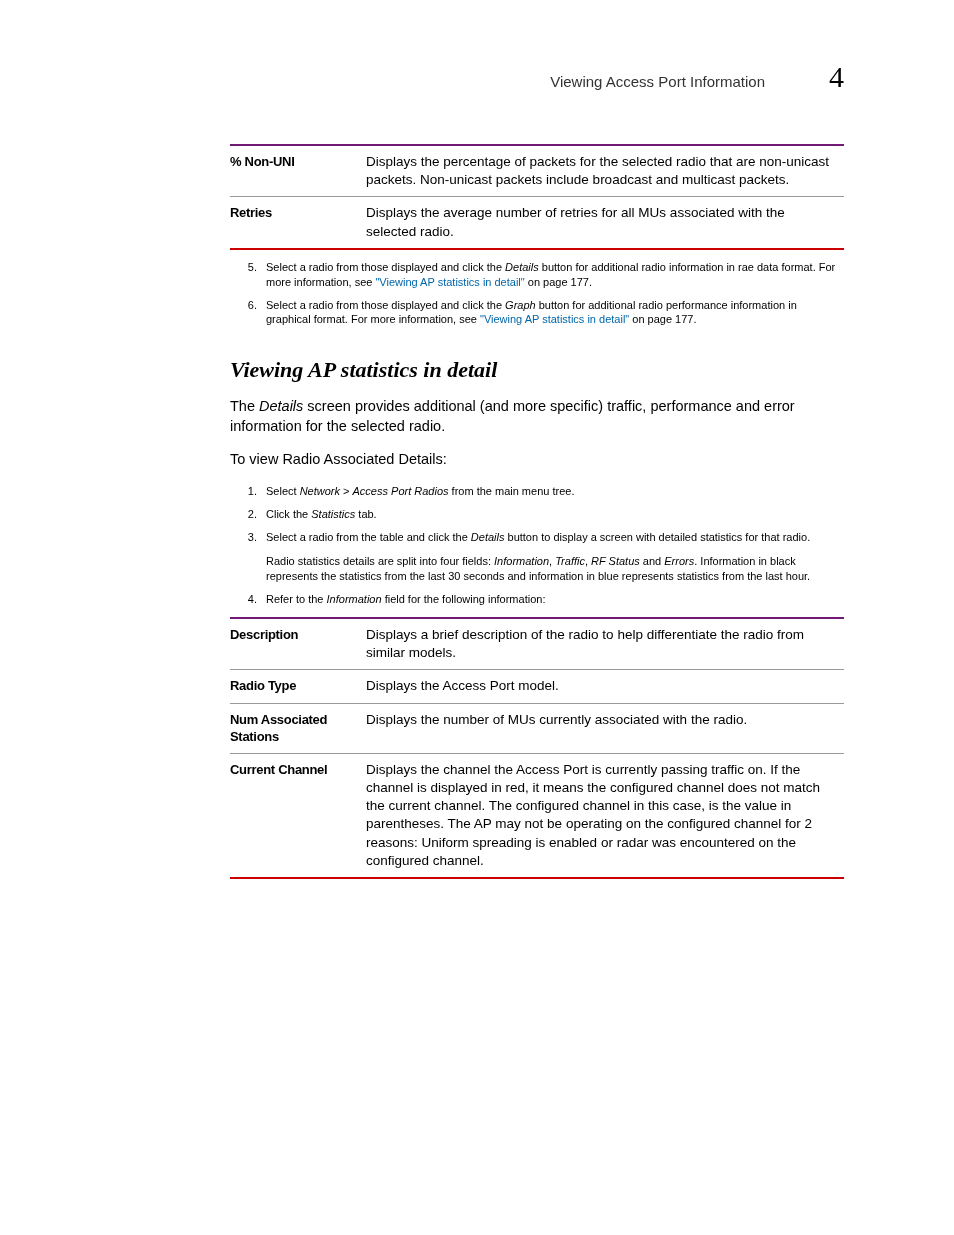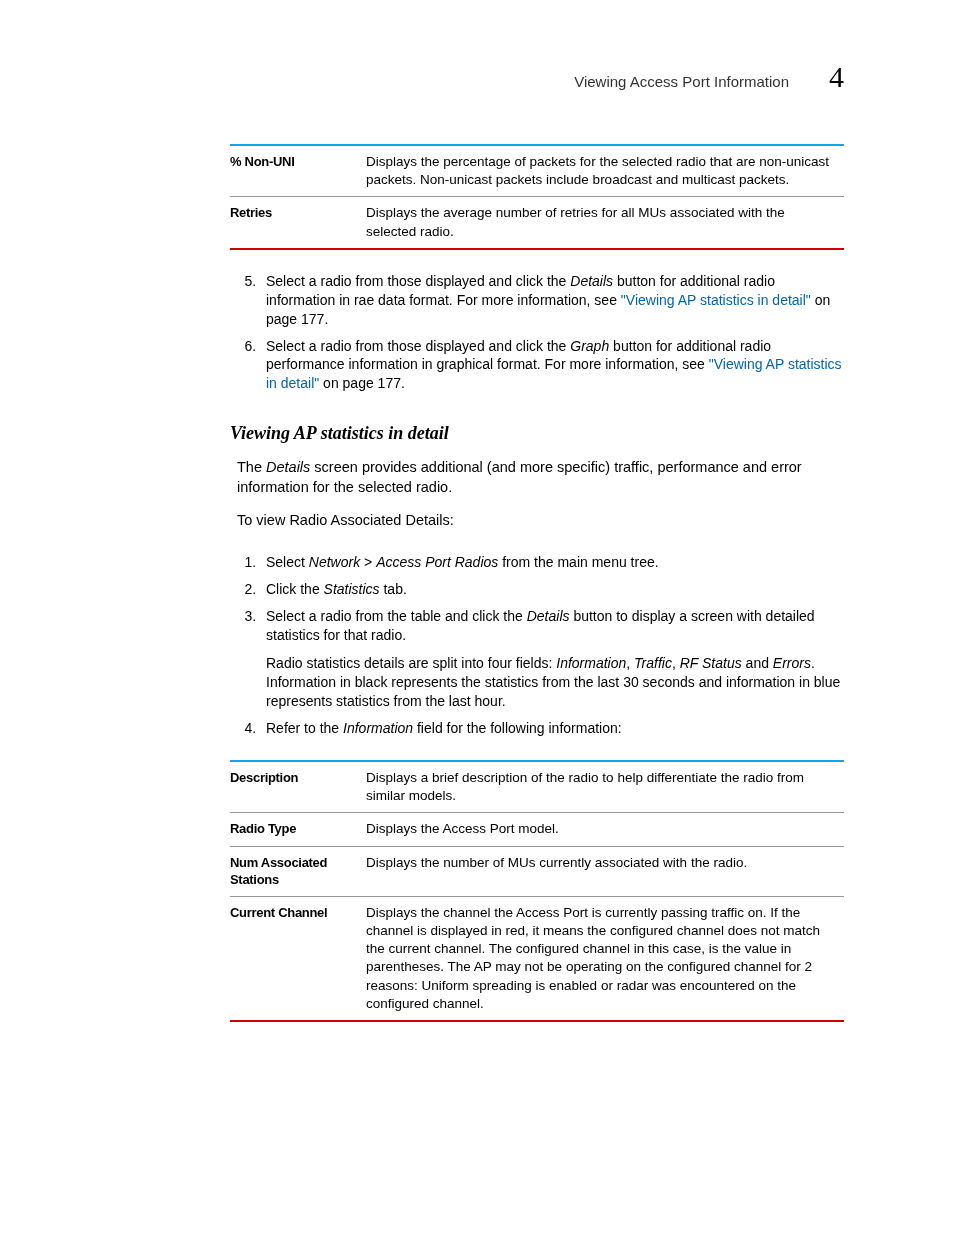--- a/index.html
+++ b/index.html
@@ -12,21 +12,21 @@
     height: 1235px;
     position: relative;
   }
   .page {
     padding: 60px 110px 0 110px;
   }
   .header-line {
     display: flex;
     justify-content: flex-end;
     align-items: baseline;
-    gap: 40px;
+    gap: 64px;
     font-size: 15px;
     color: #333;
     margin-bottom: 50px;
   }
   .header-title {
     font-size: 15px;
   }
   .chapter-num {
     font-family: Georgia, 'Times New Roman', serif;
     font-size: 30px;
@@ -40,63 +40,63 @@
     border-collapse: collapse;
     font-size: 13.5px;
     line-height: 1.35;
   }
   table.desc td {
     padding: 7px 6px 7px 0;
     vertical-align: top;
     border-bottom: 1px solid #999;
   }
   table.desc tr:first-child td {
-    border-top: 2px solid #0ea5e9;
+    border-top: 2px solid #701a75;
   }
   table.desc tr:last-child td {
     border-bottom: 2px solid #cc0000;
   }
   table.desc td.label {
     width: 130px;
     font-family: Arial, Helvetica, sans-serif;
     font-weight: bold;
     font-stretch: condensed;
     letter-spacing: -0.3px;
     font-size: 13px;
   }
   .body-text {
     font-size: 14.5px;
     line-height: 1.35;
-    margin: 14px 7px;
+    margin: 14px 0;
   }
   ol.steps {
-    font-size: 14px;
+    font-size: 11px;
     line-height: 1.35;
     padding-left: 30px;
-    margin: 22px 0;
+    margin: 10px 0;
   }
   ol.steps > li {
     margin: 8px 0;
     padding-left: 6px;
   }
   .sub-para {
     margin-top: 10px;
   }
   a.xref {
     color: #0066aa;
     text-decoration: none;
   }
   em {
     font-style: italic;
   }
   h2.section {
     font-family: Georgia, 'Times New Roman', serif;
     font-style: italic;
     font-weight: bold;
-    font-size: 18px;
+    font-size: 22px;
     margin: 30px 0 6px 0;
   }
 </style>
 </head>
 <body>
 
 <div class="page">
   <div class="header-line">
     <span class="header-title">Viewing Access Port Information</span>
     <span class="chapter-num">4</span>

